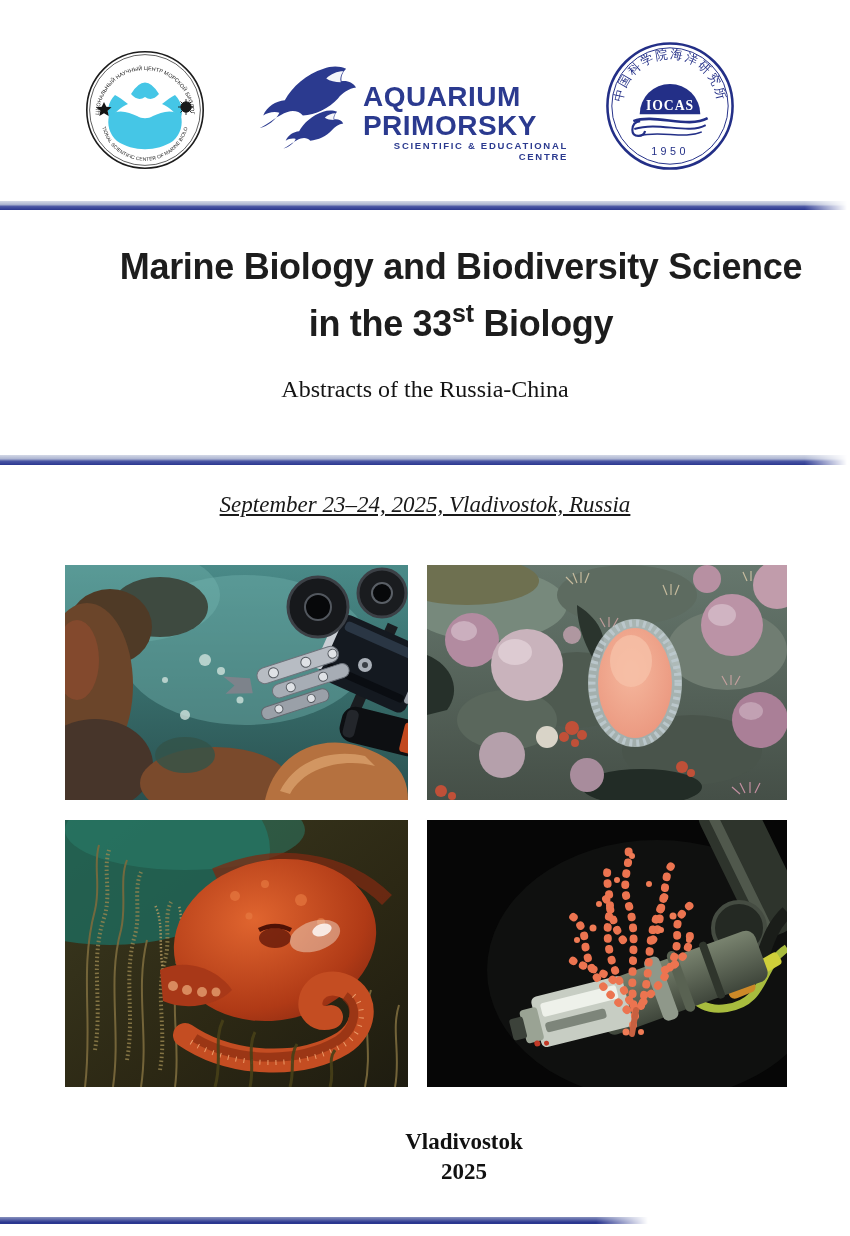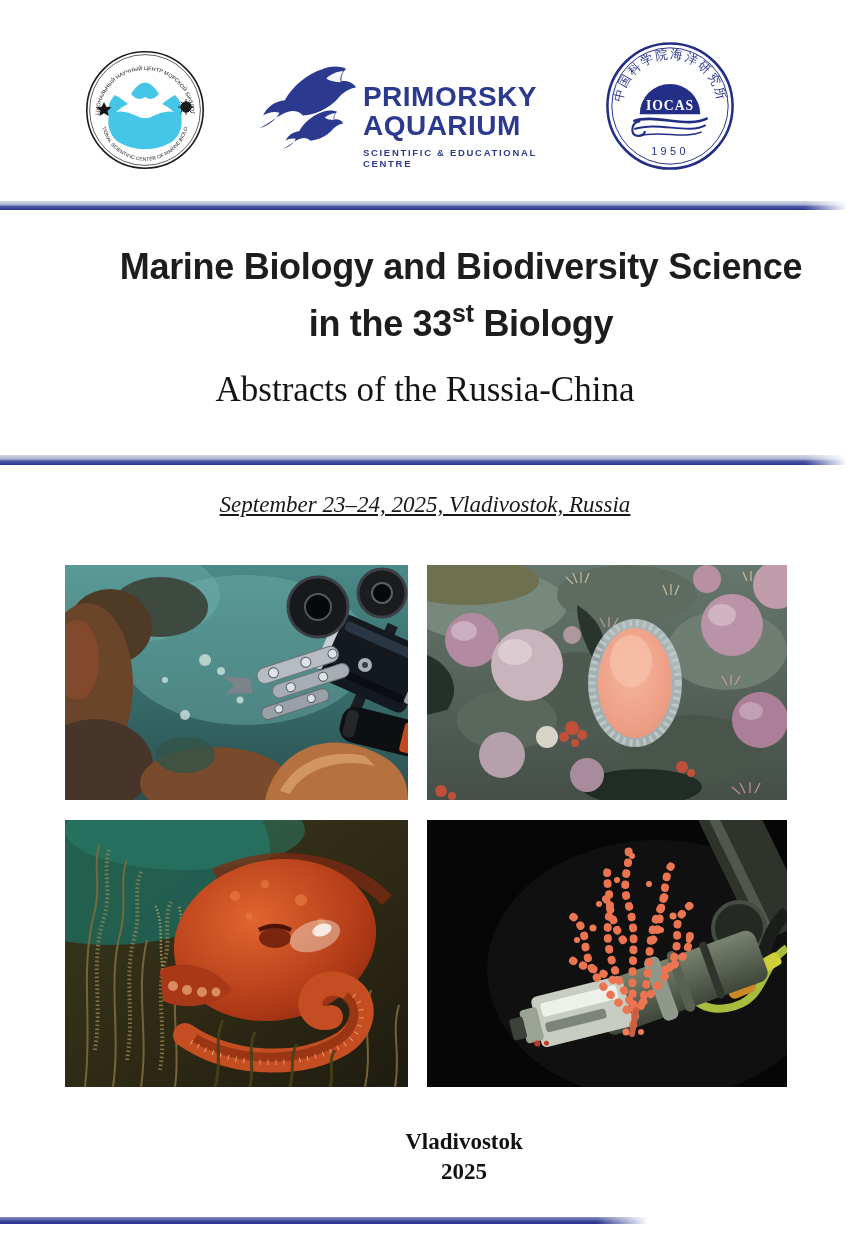--- a/index.html
+++ b/index.html
@@ -15,28 +15,28 @@
   .rule-bottom{position:absolute;left:0;top:1217px;width:648px;height:7px;
         background:linear-gradient(to bottom,#8791bd 0%,#2b3790 75%);
         -webkit-mask-image:linear-gradient(to right,#000 92%,rgba(0,0,0,0) 100%);
         mask-image:linear-gradient(to right,#000 92%,rgba(0,0,0,0) 100%);}
   
   .logos{position:absolute;left:0;top:0;width:850px;height:200px;}
   .logo-nscmb{position:absolute;left:85px;top:50px;width:120px;height:120px;}
   .logo-aquarium{position:absolute;left:256px;top:58px;width:312px;height:110px;display:flex;}
   .aquarium-text{margin-top:24px;margin-left:6px;color:#2b3a8f;}
   .aquarium-name{font-size:28px;font-weight:bold;letter-spacing:.5px;line-height:29px;}
-  .aquarium-tagline{margin-top:7px;font-size:9.5px;font-weight:bold;letter-spacing:1.7px;}
+  .aquarium-tagline{margin-top:0;font-size:9.5px;font-weight:bold;letter-spacing:1.7px;text-align:right;}
   .logo-iocas{position:absolute;left:604px;top:40px;width:132px;height:132px;}
   
   .title{position:absolute;left:0;top:243px;width:850px;text-align:center;
          font-size:36px;font-weight:bold;color:#1d1d1d;line-height:47px;letter-spacing:-.3px;padding-left:36px;}
   .title sup{font-size:25px;vertical-align:14px;}
   .subtitle{position:absolute;left:0;top:371px;width:850px;text-align:center;
-         font-family:"Liberation Serif",serif;font-size:35px;color:#141414;line-height:37px;}
+         font-family:"Liberation Serif",serif;font-size:24px;color:#141414;line-height:37px;}
   .dateline{position:absolute;left:0;top:492px;width:850px;text-align:center;
          font-family:"Liberation Serif",serif;font-style:italic;font-size:23px;color:#191919;text-decoration:underline;}
   
   .grid{position:absolute;left:65px;top:565px;width:722px;height:522px;}
   .ph{position:absolute;overflow:hidden;}
   .ph svg{display:block;}
   .ph-1{left:0;top:0;width:343px;height:235px;}
   .ph-2{left:362px;top:0;width:360px;height:235px;}
   .ph-3{left:0;top:255px;width:343px;height:267px;}
   .ph-4{left:362px;top:255px;width:360px;height:267px;}
@@ -93,22 +93,22 @@
         <g fill="#2b3a8f">
           <path d="M4,72 C13,70 22,63 26,55 C20,53 13,55 8,58 C12,48 22,42 32,41 C40,26 56,12 75,6 C83,3 93,3 100,6 C96,10 94,15 95,20 C102,19 108,22 111,27 C103,28 96,33 91,39 C81,50 66,57 52,58 C48,53 41,52 35,54 C25,57 13,68 4,72 Z"></path>
         </g>
         <path d="M78,17 C83,12 90,9 97,9 C94,13 93,17 94,21 C88,21 82,20 78,17 Z" fill="#ffffff" opacity="0.95"></path>
         <g transform="translate(28,50) scale(0.62)">
           <path fill="#2b3a8f" d="M4,72 C13,70 22,63 26,55 C20,53 13,55 8,58 C12,48 22,42 32,41 C40,26 56,12 75,6 C83,3 93,3 100,6 C96,10 94,15 95,20 C102,19 108,22 111,27 C103,28 96,33 91,39 C81,50 66,57 52,58 C48,53 41,52 35,54 C25,57 13,68 4,72 Z"></path>
           <path d="M78,17 C83,12 90,9 97,9 C94,13 93,17 94,21 C88,21 82,20 78,17 Z" fill="#ffffff" opacity="0.95"></path>
         </g>
       </svg>
       <div class="aquarium-text">
+        <div class="aquarium-name">AQUARIUM</div>
         <div class="aquarium-name">PRIMORSKY</div>
-        <div class="aquarium-name">AQUARIUM</div>
         <div class="aquarium-tagline">SCIENTIFIC &amp; EDUCATIONAL CENTRE</div>
       </div>
     </div>
 
     <div class="logo-iocas">
       <svg viewBox="0 0 135 135" width="132" height="132">
         <defs>
           <path id="iocasArc" d="M 22,86 A 49,49 0 1 1 113,86" fill="none"></path>
         </defs>
         <circle cx="67.5" cy="67.5" r="64" fill="#ffffff" stroke="#232f87" stroke-width="2.6"></circle>

